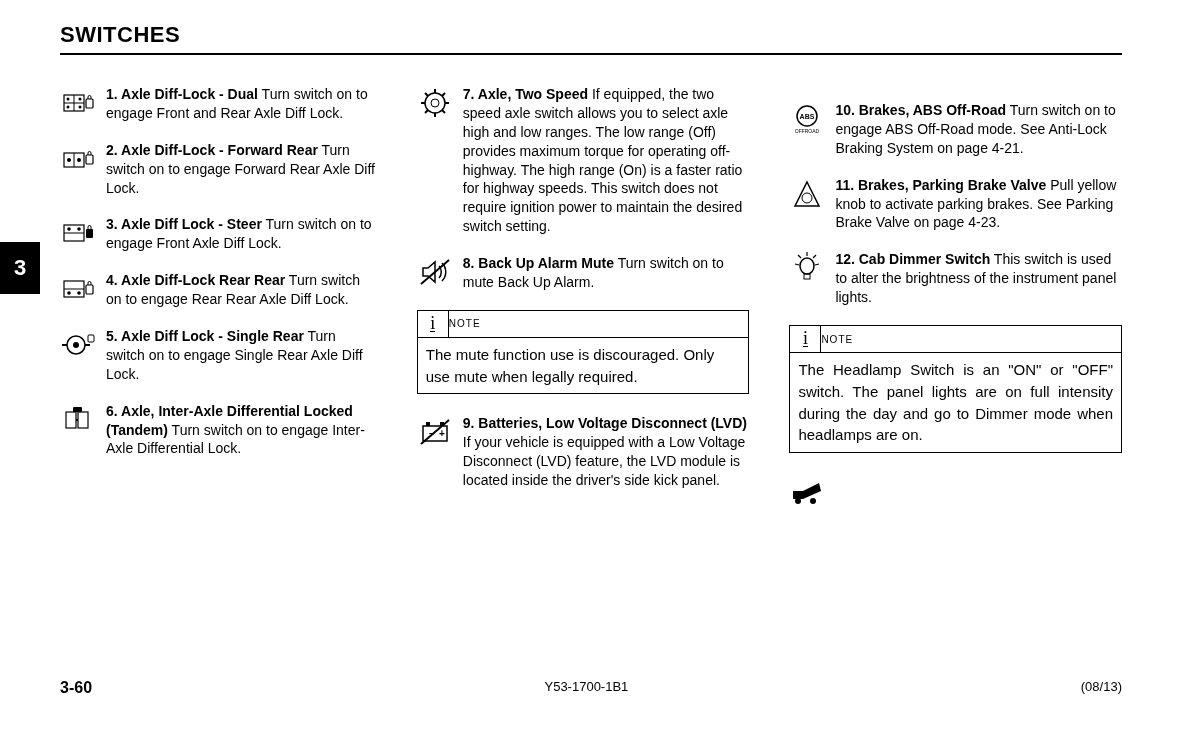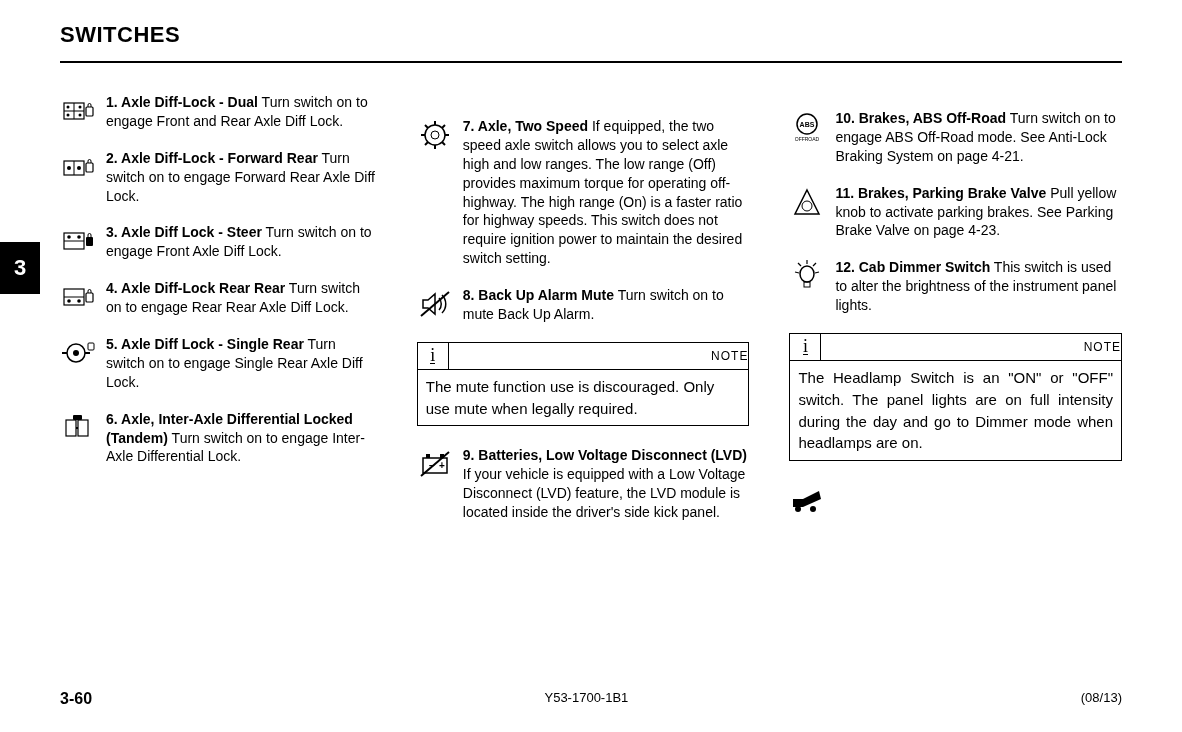--- a/index.html
+++ b/index.html
@@ -15,21 +15,21 @@
   }
   .page {
     padding: 22px 60px 20px 60px;
     box-sizing: border-box;
     width: 100%;
     height: 100%;
   }
   .header {
     font-size: 22px;
     font-weight: bold;
-    padding-bottom: 13px;
+    padding-bottom: 5px;
     border-bottom: 2px solid #000;
     letter-spacing: 0.5px;
   }
   .columns {
     display: flex;
     gap: 40px;
     margin-top: 30px;
   }
   .col {
     flex: 1;
@@ -75,22 +75,22 @@
     font-size: 18px;
     font-family: "Times New Roman", serif;
   }
   .note-i span {
     border-bottom: 1.5px solid #000;
     line-height: 0.8;
     padding-bottom: 1px;
   }
   .note-label {
     flex: 1;
-    text-align: right;
-    font-size: 12px;
+    text-align: left;
+    font-size: 10px;
     letter-spacing: 1px;
   }
   .note-body {
     padding: 6px 8px;
     font-size: 15px;
     line-height: 1.45;
   }
   .side-tab {
     position: absolute;
     left: 0;
@@ -100,21 +100,21 @@
     background: #000;
     color: #fff;
     font-size: 22px;
     font-weight: bold;
     display: flex;
     align-items: center;
     justify-content: center;
   }
   .footer {
     position: absolute;
-    bottom: 24px;
+    bottom: 35px;
     left: 60px;
     right: 60px;
     display: flex;
     justify-content: space-between;
     font-size: 13px;
   }
   .footer .pg {
     font-size: 16px;
     font-weight: bold;
   }
@@ -231,21 +231,21 @@
         <div class="entry-text">
           <span class="entry-title">6.  Axle, Inter-Axle Differential Locked (Tandem)</span>
           <span>Turn switch on to engage Inter-Axle Differential Lock.</span>
         </div>
       </div>
 
     </div>
 
     <div class="col col2">
 
-      <div class="entry" style="margin-top:24px">
+      <div class="entry" style="">
         <div class="icon-box">
           <svg viewBox="0 0 36 36">
               <circle cx="18" cy="18" r="10" fill="none" stroke="#000" stroke-width="1.5"></circle>
               <circle cx="18" cy="18" r="4" fill="none" stroke="#000"></circle>
               <g stroke="#000" stroke-width="2">
                 <line x1="18" y1="4" x2="18" y2="8"></line>
                 <line x1="18" y1="28" x2="18" y2="32"></line>
                 <line x1="4" y1="18" x2="8" y2="18"></line>
                 <line x1="28" y1="18" x2="32" y2="18"></line>
                 <line x1="8" y1="8" x2="11" y2="11"></line>

